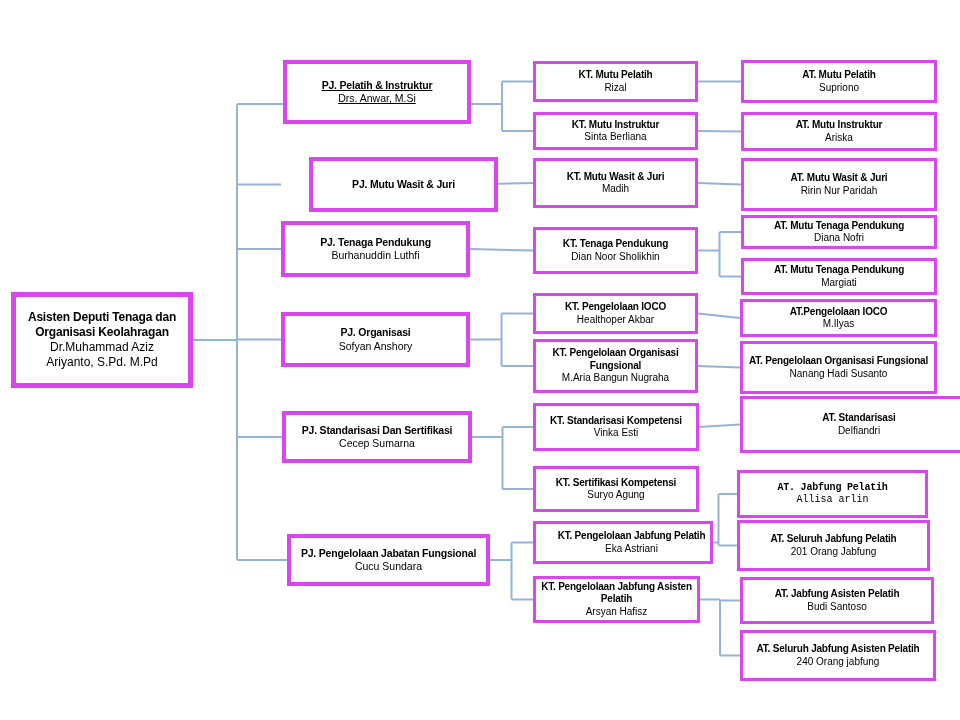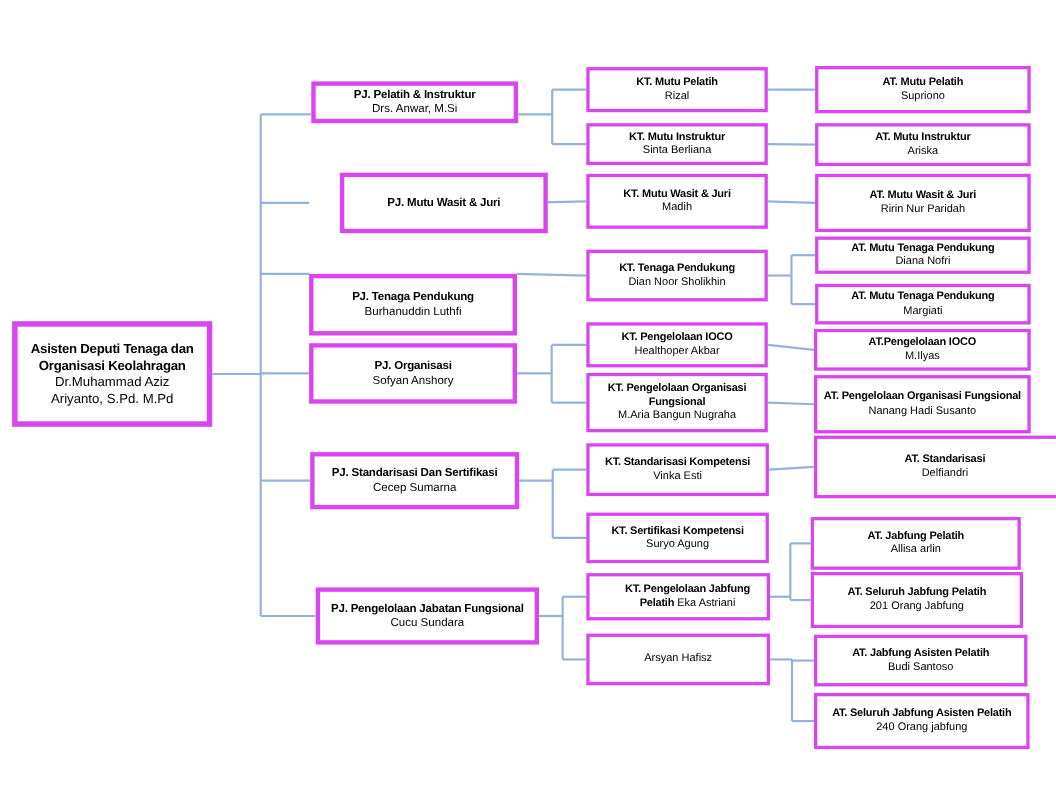--- a/index.html
+++ b/index.html
@@ -68,35 +68,35 @@
       <line x1="720" y1="655.5" x2="740" y2="655.5" stroke="#95b3d7" stroke-width="2"></line>
     </svg>
   <div id="boxes">
       <div class="box lvl-root" style="left: 11px; top: 292px; width: 182px; height: 96px;">
     <div class="content">
       <span class="t">Asisten Deputi Tenaga dan Organisasi Keolahragan</span>
       <span class="n">Dr.Muhammad Aziz</span>
       <span class="n2">Ariyanto, S.Pd. M.Pd</span>
     </div>
   </div>
-      <div class="box lvl-pj" style="left: 283px; top: 74px; width: 188px; height: 38px;">
+      <div class="box lvl-pj" style="left: 283px; top: 60px; width: 188px; height: 64px; text-decoration: underline;">
     <div class="content">
       <span class="t">PJ. Pelatih &amp; Instruktur</span>
       <span class="n">Drs. Anwar, M.Si</span>
       <span class="n2"></span>
     </div>
   </div>
       <div class="box lvl-pj" style="left: 281px; top: 157px; width: 189px; height: 55px; margin-left: 28px;">
     <div class="content">
       <span class="t">PJ. Mutu Wasit &amp; Juri</span>
       <span class="n"></span>
       <span class="n2"></span>
     </div>
   </div>
-      <div class="box lvl-pj" style="left: 281px; top: 221px; width: 189px; height: 56px; margin-top: 28px;">
+      <div class="box lvl-pj" style="left: 281px; top: 221px; width: 189px; height: 56px;">
     <div class="content">
       <span class="t">PJ. Tenaga Pendukung</span>
       <span class="n">Burhanuddin Luthfi</span>
       <span class="n2"></span>
     </div>
   </div>
       <div class="box lvl-pj" style="left: 281px; top: 312px; width: 189px; height: 55px;">
     <div class="content">
       <span class="t">PJ. Organisasi</span>
       <span class="n">Sofyan Anshory</span>
@@ -166,29 +166,30 @@
       <span class="n2"></span>
     </div>
   </div>
       <div class="box lvl-kt" style="left: 533px; top: 466px; width: 166px; height: 46px;">
     <div class="content">
       <span class="t">KT. Sertifikasi Kompetensi</span>
       <span class="n">Suryo Agung</span>
       <span class="n2"></span>
     </div>
   </div>
-      <div class="box lvl-kt inline" style="left: 533px; top: 521px; width: 167px; height: 43px; padding-left: 20px;">
+      <div class="box lvl-kt inline" style="left: 533px; top: 521px; width: 180px; height: 43px; padding-left: 20px;">
     <div class="content">
       <span class="t">KT. Pengelolaan Jabfung Pelatih</span>
       <span class="n">Eka Astriani</span>
       <span class="n2"></span>
     </div>
   </div>
       <div class="box lvl-kt" style="left: 533px; top: 576px; width: 167px; height: 47px;">
     <div class="content">
+      <span class="t">KT. Pengelolaan Jabfung Asisten Pelatih</span>
       <span class="n">Arsyan Hafisz</span>
       <span class="n2"></span>
     </div>
   </div>
       <div class="box lvl-at" style="left: 741px; top: 60px; width: 196px; height: 43px;">
     <div class="content">
       <span class="t">AT. Mutu Pelatih</span>
       <span class="n">Supriono</span>
       <span class="n2"></span>
     </div>
@@ -235,21 +236,21 @@
       <span class="n2"></span>
     </div>
   </div>
       <div class="box lvl-at" style="left: 740px; top: 396px; width: 238px; height: 57px;">
     <div class="content">
       <span class="t">AT. Standarisasi</span>
       <span class="n">Delfiandri</span>
       <span class="n2"></span>
     </div>
   </div>
-      <div class="box lvl-at" style="left: 737px; top: 470px; width: 191px; height: 48px;">
+      <div class="box lvl-at" style="left: 737px; top: 470px; width: 191px; height: 48px; font-family: Liberation Mono, monospace;">
     <div class="content">
       <span class="t">AT. Jabfung Pelatih</span>
       <span class="n">Allisa arlin</span>
       <span class="n2"></span>
     </div>
   </div>
       <div class="box lvl-at" style="left: 737px; top: 520px; width: 193px; height: 51px;">
     <div class="content">
       <span class="t">AT. Seluruh Jabfung Pelatih</span>
       <span class="n">201 Orang Jabfung</span>

